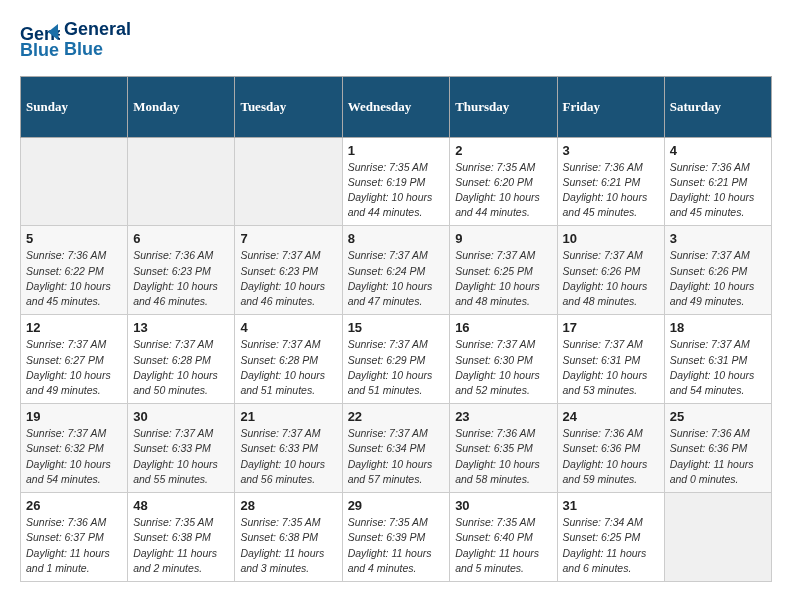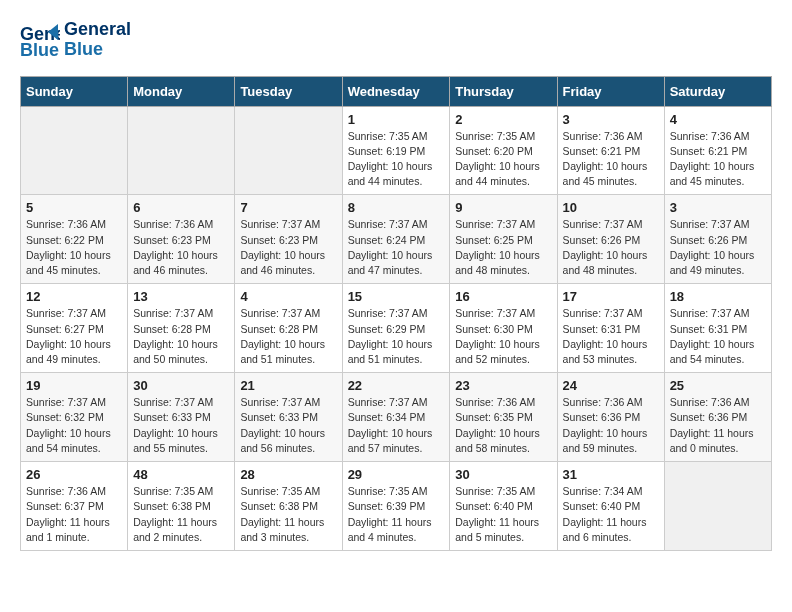--- a/index.html
+++ b/index.html
@@ -39,23 +39,24 @@
     }
     .calendar {
       width: 100%;
       border-collapse: collapse;
       border: 1px solid #ccc;
     }
     .calendar th {
       background-color: #1a5276;
       color: #fff;
       font-size: 13px;
-      padding: 7px 5px;
+      padding: 22px 5px;
       text-align: left;
       border: 1px solid #aaa;
+      font-family: Liberation Serif, serif;
     }
     .calendar td {
       vertical-align: top;
       border: 1px solid #ccc;
       padding: 5px 5px;
       font-size: 10.5px;
       color: #222;
       width: 108px;
       min-height: 80px;
       background: #fff;
@@ -65,20 +66,21 @@
     }
     .day-number {
       font-size: 13px;
       font-weight: bold;
       margin-bottom: 2px;
     }
     .day-info {
       color: #333;
       font-size: 10.5px;
       line-height: 1.45;
+      font-style: italic;
     }
     tr:nth-child(even) td {
       background-color: #f7f7f7;
     }
     tr:nth-child(odd) td {
       background-color: #ffffff;
     }
   </style>
 </head>
 <body>
@@ -332,20 +334,20 @@
         <td>
           <div class="day-number">30</div>
           <div class="day-info" style="white-space: pre-line;">Sunrise: 7:35 AM
 Sunset: 6:40 PM
 Daylight: 11 hours
 and 5 minutes.</div>
         </td>
         <td>
           <div class="day-number">31</div>
           <div class="day-info" style="white-space: pre-line;">Sunrise: 7:34 AM
-Sunset: 6:40 PM
+Sunset: 6:25 PM
 Daylight: 11 hours
 and 6 minutes.</div>
         </td>
         <td class="shaded"></td>
       </tr>
     </tbody>
 </table>
 
 </body></html>

